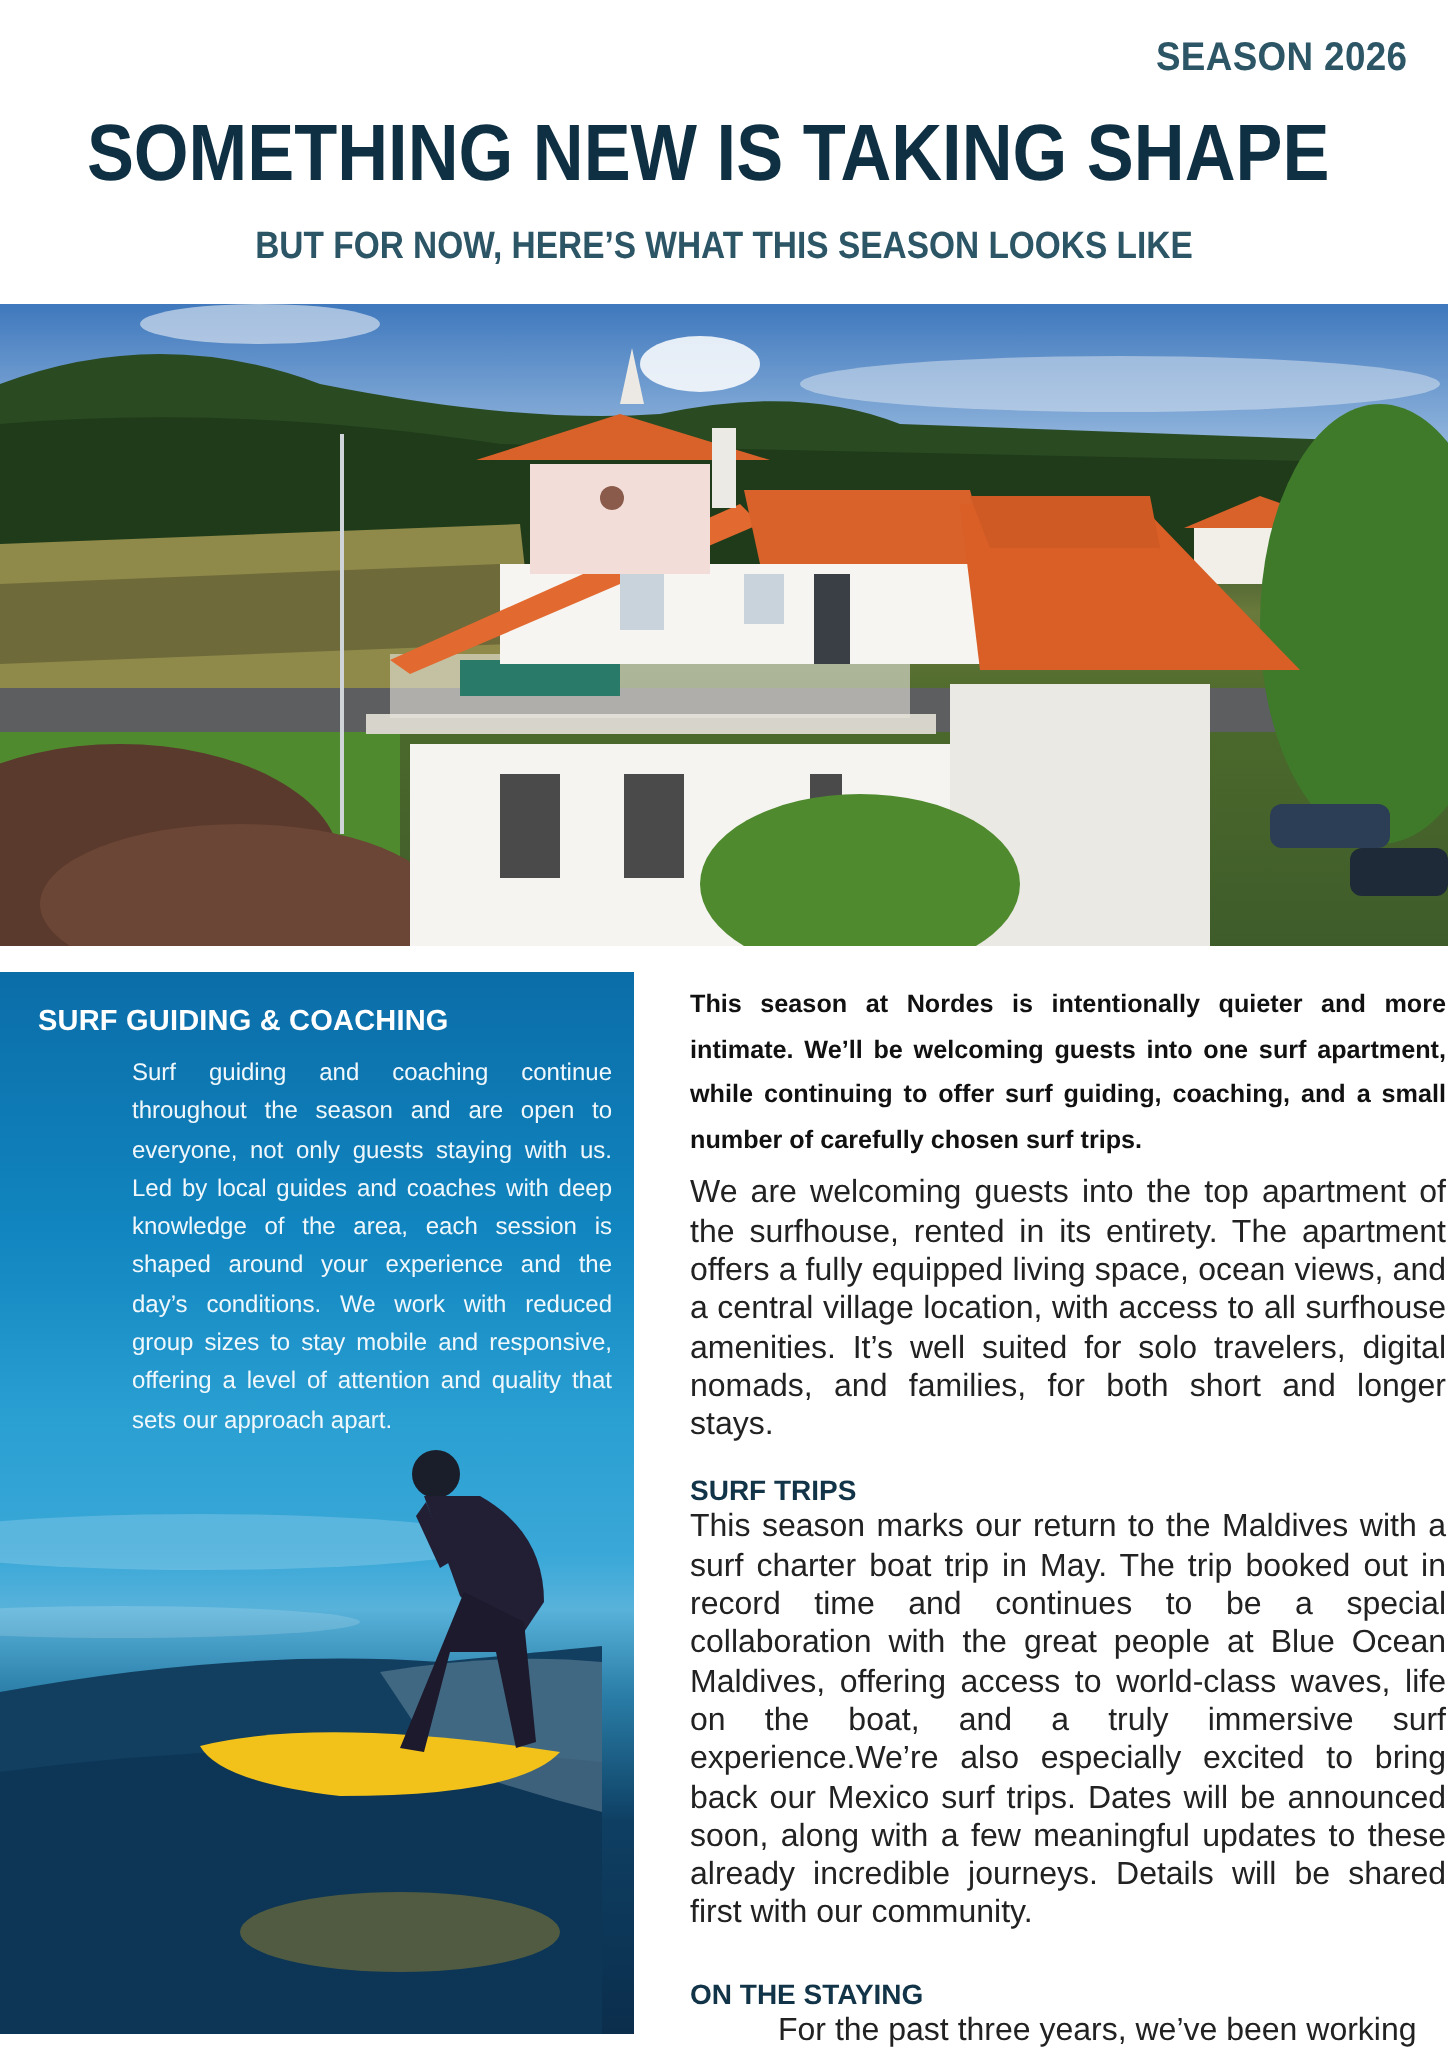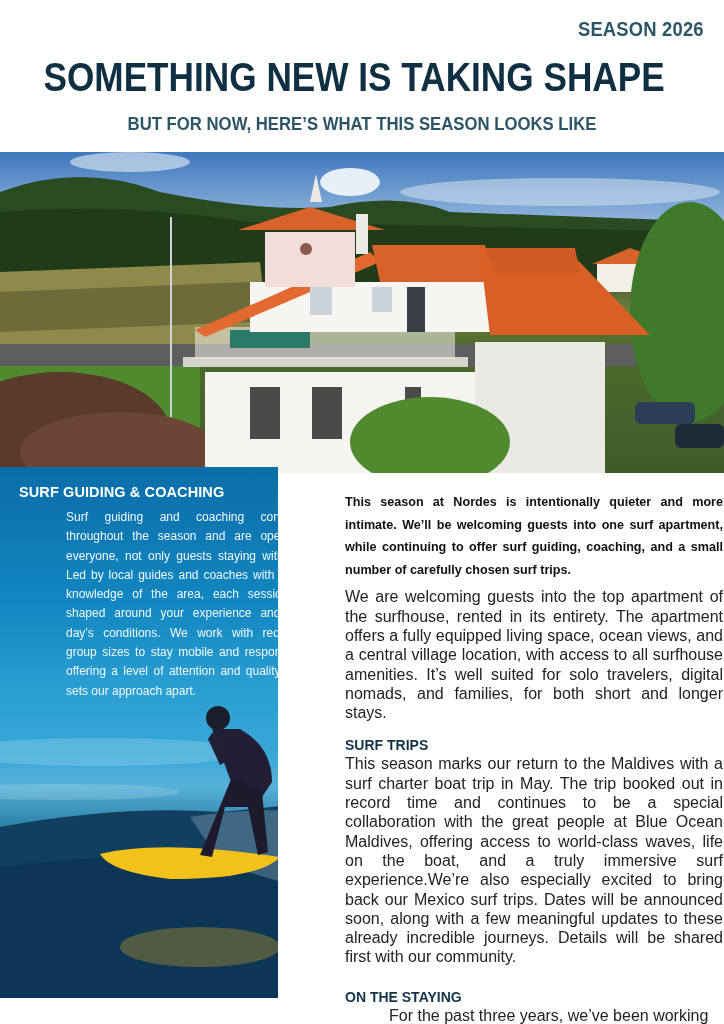--- a/index.html
+++ b/index.html
@@ -7,21 +7,21 @@
     body { position: relative; font-family: "Liberation Sans", sans-serif; }
 
     .season { position: absolute; right: 20px; top: 18px; font-size: 20px; font-weight: bold; color: #2c5566; letter-spacing: 0.2px; transform: scaleX(0.92); transform-origin: right center; }
     .title { position: absolute; left: 0; width: 724px; top: 55px; text-align: center; font-size: 40px; font-weight: bold; color: #0f3043; transform: scaleX(0.88); transform-origin: center; padding-right: 18px; white-space: nowrap; }
     .subtitle { position: absolute; left: 0; width: 724px; top: 113px; text-align: center; font-size: 19px; font-weight: bold; color: #2c5566; transform: scaleX(0.88); transform-origin: center; white-space: nowrap; }
 
     .hero { position: absolute; left: 0; top: 152px; width: 724px; height: 321px; overflow: hidden;
       background: linear-gradient(180deg, #5b8fc8 0%, #8fb5dd 14%, #3f5f3a 20%, #2d4a26 34%, #6a7a3c 48%, #4d6a2c 62%, #3e5c2a 100%); }
     .hero svg { position: absolute; left: 0; top: 0; }
 
-    .side-panel { position: absolute; left: 0; top: 467px; width: 278px; height: 531px; overflow: hidden;
+    .side-panel { position: absolute; left: 0; top: 486px; width: 317px; height: 531px; overflow: hidden;
       background: linear-gradient(180deg, #0b6da8 0%, #1186c0 25%, #2a9fd2 42%, #3aa8d8 55%, #58b2da 60%, #2a7ea8 68%, #0e3f63 80%, #0b2e4c 100%); }
     .side-panel svg { position: absolute; left: 0; top: 0; }
     .side-heading { position: absolute; left: 19px; top: 17px; font-size: 14.5px; font-weight: bold; color: #ffffff; letter-spacing: 0.1px; }
     .side-text { position: absolute; left: 19px; top: 41px; width: 240px; font-size: 12px; line-height: 19.3px; color: #f1f8fc; text-align: justify; margin-left: 47px; }
 
     .main { position: absolute; left: 345px; top: 491px; width: 378px; }
     .intro { font-size: 12.6px; font-weight: bold; color: #111; line-height: 22.6px; text-align: justify; }
     .section-heading { font-size: 14px; font-weight: bold; color: #123448; margin-top: 21px; }
     .section-heading.first { margin-top: 19px; }
     .section-text { font-size: 16px; line-height: 19.3px; color: #222; text-align: justify; margin-top: 6px; }

